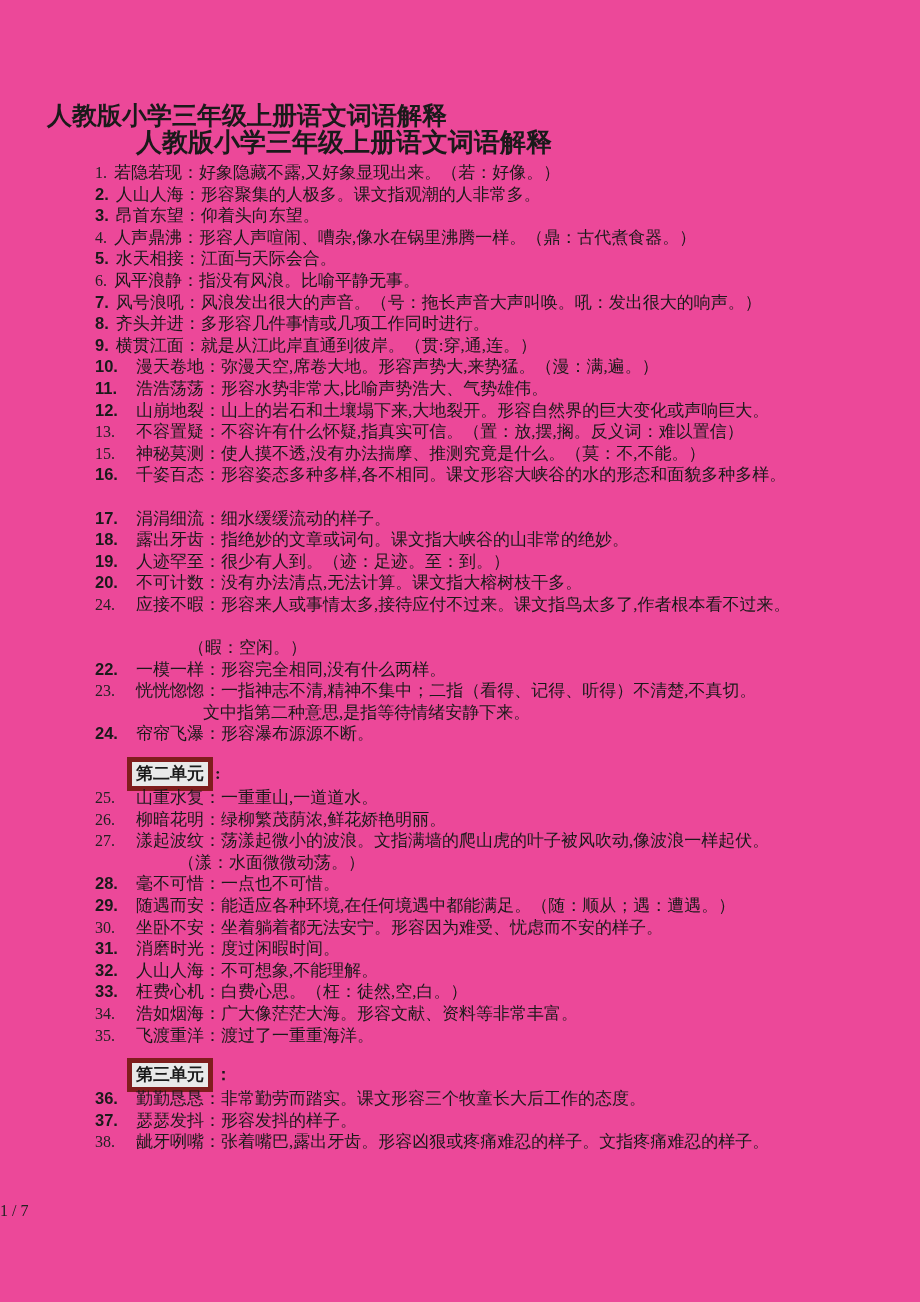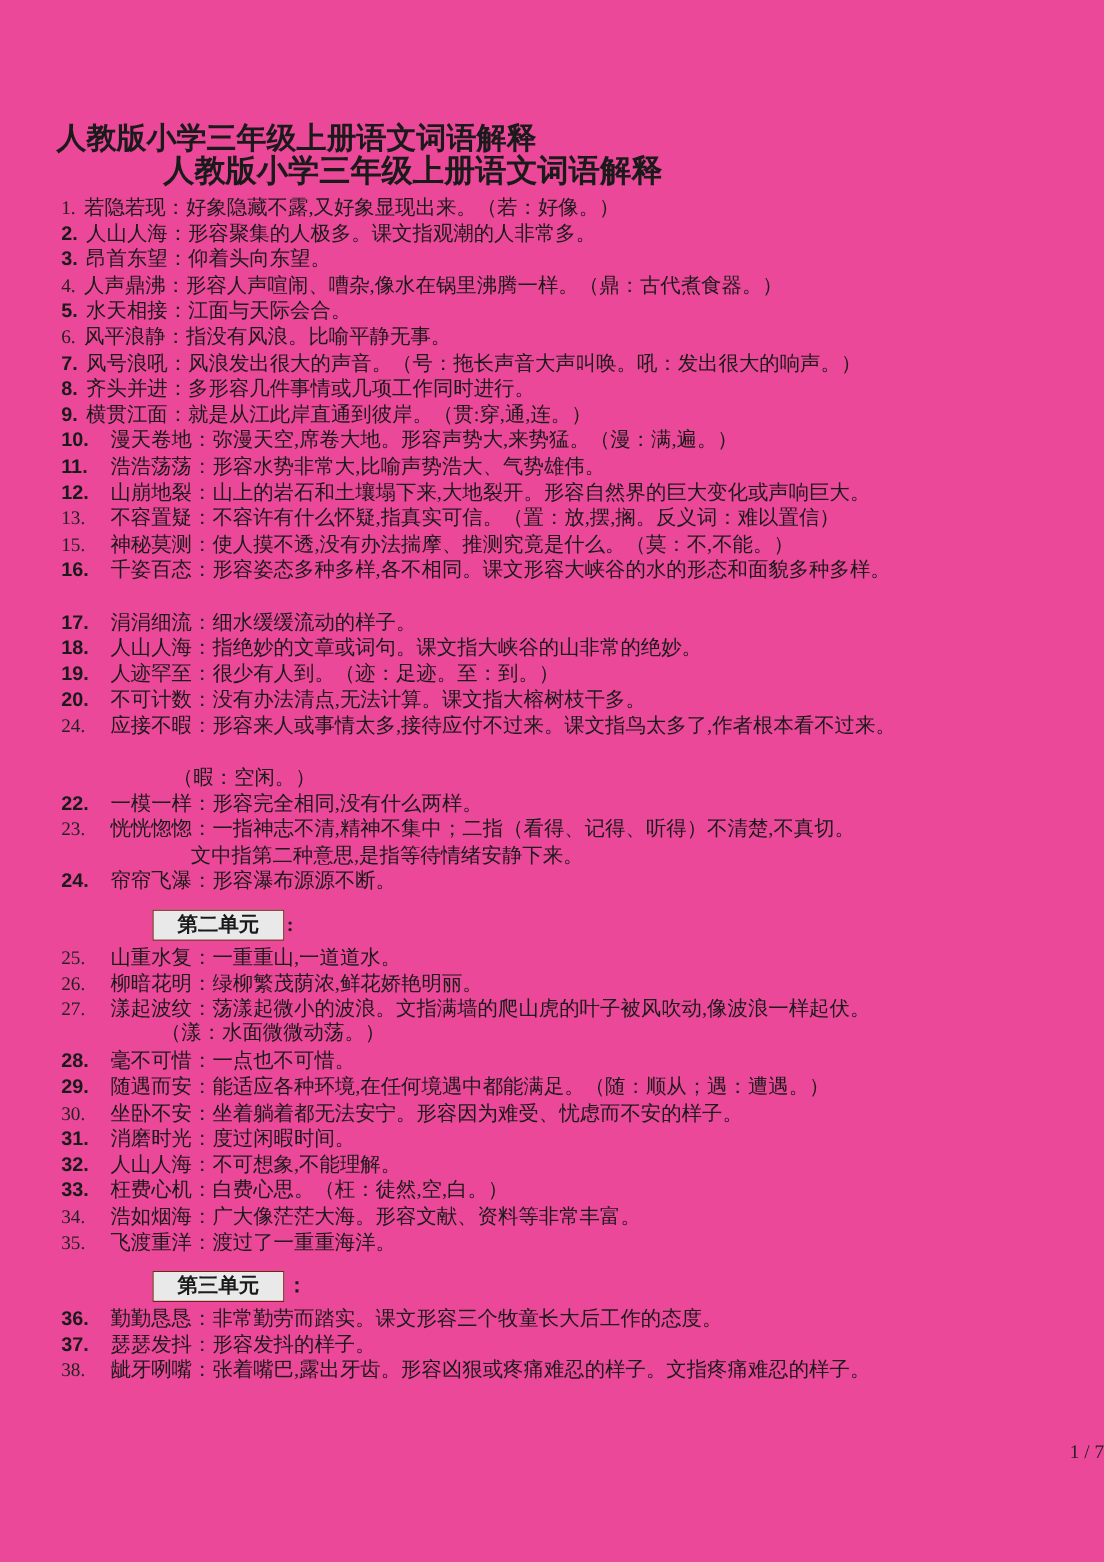--- a/index.html
+++ b/index.html
@@ -21,56 +21,56 @@
     white-space: nowrap;
   }
   .title2 {
     margin: 0 0 6px 136px;
     font-size: 26px;
     font-weight: 700;
     line-height: 27px;
     white-space: nowrap;
   }
   .line {
-    margin-left: 51px;
+    margin-left: 95px;
     font-size: 17px;
     line-height: 21.6px;
     height: 21.6px;
     white-space: nowrap;
   }
   .gap { height: 21.6px; }
   .num { display: inline-block; margin-right: 7px; }
   .num.w1 { min-width: 12px; }
   .num.w2 { min-width: 34px; }
   .nb { font-family: "Liberation Sans", sans-serif; font-weight: 700; font-size: 16.5px; }
   .ns { font-family: "Liberation Serif", serif; font-weight: 400; font-size: 16px; color: #222; }
   .cont { }
   .unit-line {
     margin: 12px 0 0 127px;
     height: 30px;
     line-height: 28px;
     white-space: nowrap;
   }
   .unit-box {
     display: inline-block;
-    border: 1px solid #7f1d1d;
+    border: 5px solid #7f1d1d;
     background: #e9e9e9;
-    padding: 0 20px;
+    padding: 0 4px;
     font-weight: 700;
     font-size: 17px;
     line-height: 24px;
     vertical-align: middle;
   }
   .unit-suffix { font-weight: 700; font-size: 17px; margin-left: 2px; vertical-align: middle; }
   .footer {
     position: absolute;
     top: 1202px;
     left: 0;
     width: 100%;
-    text-align: right;
+    text-align: left;
     font-size: 16px;
     color: #222;
   }
 </style>
 </head>
 <body>
 
 <div class="page">
   <div class="content">
     <div class="title1">人教版小学三年级上册语文词语解释</div>
@@ -86,35 +86,35 @@
         <div class="line item"><span class="num nb w1">8.</span><span class="txt">齐头并进：多形容几件事情或几项工作同时进行。</span></div>
         <div class="line item"><span class="num nb w1">9.</span><span class="txt">横贯江面：就是从江此岸直通到彼岸。（贯:穿,通,连。）</span></div>
         <div class="line item"><span class="num nb w2">10.</span><span class="txt">漫天卷地：弥漫天空,席卷大地。形容声势大,来势猛。（漫：满,遍。）</span></div>
         <div class="line item"><span class="num nb w2">11.</span><span class="txt">浩浩荡荡：形容水势非常大,比喻声势浩大、气势雄伟。</span></div>
         <div class="line item"><span class="num nb w2">12.</span><span class="txt">山崩地裂：山上的岩石和土壤塌下来,大地裂开。形容自然界的巨大变化或声响巨大。</span></div>
         <div class="line item"><span class="num ns w2">13.</span><span class="txt">不容置疑：不容许有什么怀疑,指真实可信。（置：放,摆,搁。反义词：难以置信）</span></div>
         <div class="line item"><span class="num ns w2">15.</span><span class="txt">神秘莫测：使人摸不透,没有办法揣摩、推测究竟是什么。（莫：不,不能。）</span></div>
         <div class="line item"><span class="num nb w2">16.</span><span class="txt">千姿百态：形容姿态多种多样,各不相同。课文形容大峡谷的水的形态和面貌多种多样。</span></div>
         <div class="gap"></div>
         <div class="line item"><span class="num nb w2">17.</span><span class="txt">涓涓细流：细水缓缓流动的样子。</span></div>
-        <div class="line item"><span class="num nb w2">18.</span><span class="txt">人山人海：指绝妙的文章或词句。课文指大峡谷的山非常的绝妙。</span></div>
+        <div class="line item"><span class="num nb w2">18.</span><span class="txt">露出牙齿：指绝妙的文章或词句。课文指大峡谷的山非常的绝妙。</span></div>
         <div class="line item"><span class="num nb w2">19.</span><span class="txt">人迹罕至：很少有人到。（迹：足迹。至：到。）</span></div>
         <div class="line item"><span class="num nb w2">20.</span><span class="txt">不可计数：没有办法清点,无法计算。课文指大榕树枝干多。</span></div>
         <div class="line item"><span class="num ns w2">24.</span><span class="txt">应接不暇：形容来人或事情太多,接待应付不过来。课文指鸟太多了,作者根本看不过来。</span></div>
         <div class="gap"></div>
         <div class="line cont" style="padding-left: 93px;">（暇：空闲。）</div>
         <div class="line item"><span class="num nb w2">22.</span><span class="txt">一模一样：形容完全相同,没有什么两样。</span></div>
         <div class="line item"><span class="num ns w2">23.</span><span class="txt">恍恍惚惚：一指神志不清,精神不集中；二指（看得、记得、听得）不清楚,不真切。</span></div>
         <div class="line cont" style="padding-left: 108px;">文中指第二种意思,是指等待情绪安静下来。</div>
         <div class="line item"><span class="num nb w2">24.</span><span class="txt">帘帘飞瀑：形容瀑布源源不断。</span></div>
         <div class="unit-line"><span class="unit-box">第二单元</span><span class="unit-suffix">:</span></div>
         <div class="line item"><span class="num ns w2">25.</span><span class="txt">山重水复：一重重山,一道道水。</span></div>
         <div class="line item"><span class="num ns w2">26.</span><span class="txt">柳暗花明：绿柳繁茂荫浓,鲜花娇艳明丽。</span></div>
         <div class="line item"><span class="num ns w2">27.</span><span class="txt">漾起波纹：荡漾起微小的波浪。文指满墙的爬山虎的叶子被风吹动,像波浪一样起伏。</span></div>
-        <div class="line cont" style="padding-left: 83px; font-family: Liberation Mono, monospace;">（漾：水面微微动荡。）</div>
+        <div class="line cont" style="padding-left: 83px;">（漾：水面微微动荡。）</div>
         <div class="line item"><span class="num nb w2">28.</span><span class="txt">毫不可惜：一点也不可惜。</span></div>
         <div class="line item"><span class="num nb w2">29.</span><span class="txt">随遇而安：能适应各种环境,在任何境遇中都能满足。（随：顺从；遇：遭遇。）</span></div>
         <div class="line item"><span class="num ns w2">30.</span><span class="txt">坐卧不安：坐着躺着都无法安宁。形容因为难受、忧虑而不安的样子。</span></div>
         <div class="line item"><span class="num nb w2">31.</span><span class="txt">消磨时光：度过闲暇时间。</span></div>
         <div class="line item"><span class="num nb w2">32.</span><span class="txt">人山人海：不可想象,不能理解。</span></div>
         <div class="line item"><span class="num nb w2">33.</span><span class="txt">枉费心机：白费心思。（枉：徒然,空,白。）</span></div>
         <div class="line item"><span class="num ns w2">34.</span><span class="txt">浩如烟海：广大像茫茫大海。形容文献、资料等非常丰富。</span></div>
         <div class="line item"><span class="num ns w2">35.</span><span class="txt">飞渡重洋：渡过了一重重海洋。</span></div>
         <div class="unit-line"><span class="unit-box">第三单元</span><span class="unit-suffix">：</span></div>
         <div class="line item"><span class="num nb w2">36.</span><span class="txt">勤勤恳恳：非常勤劳而踏实。课文形容三个牧童长大后工作的态度。</span></div>

